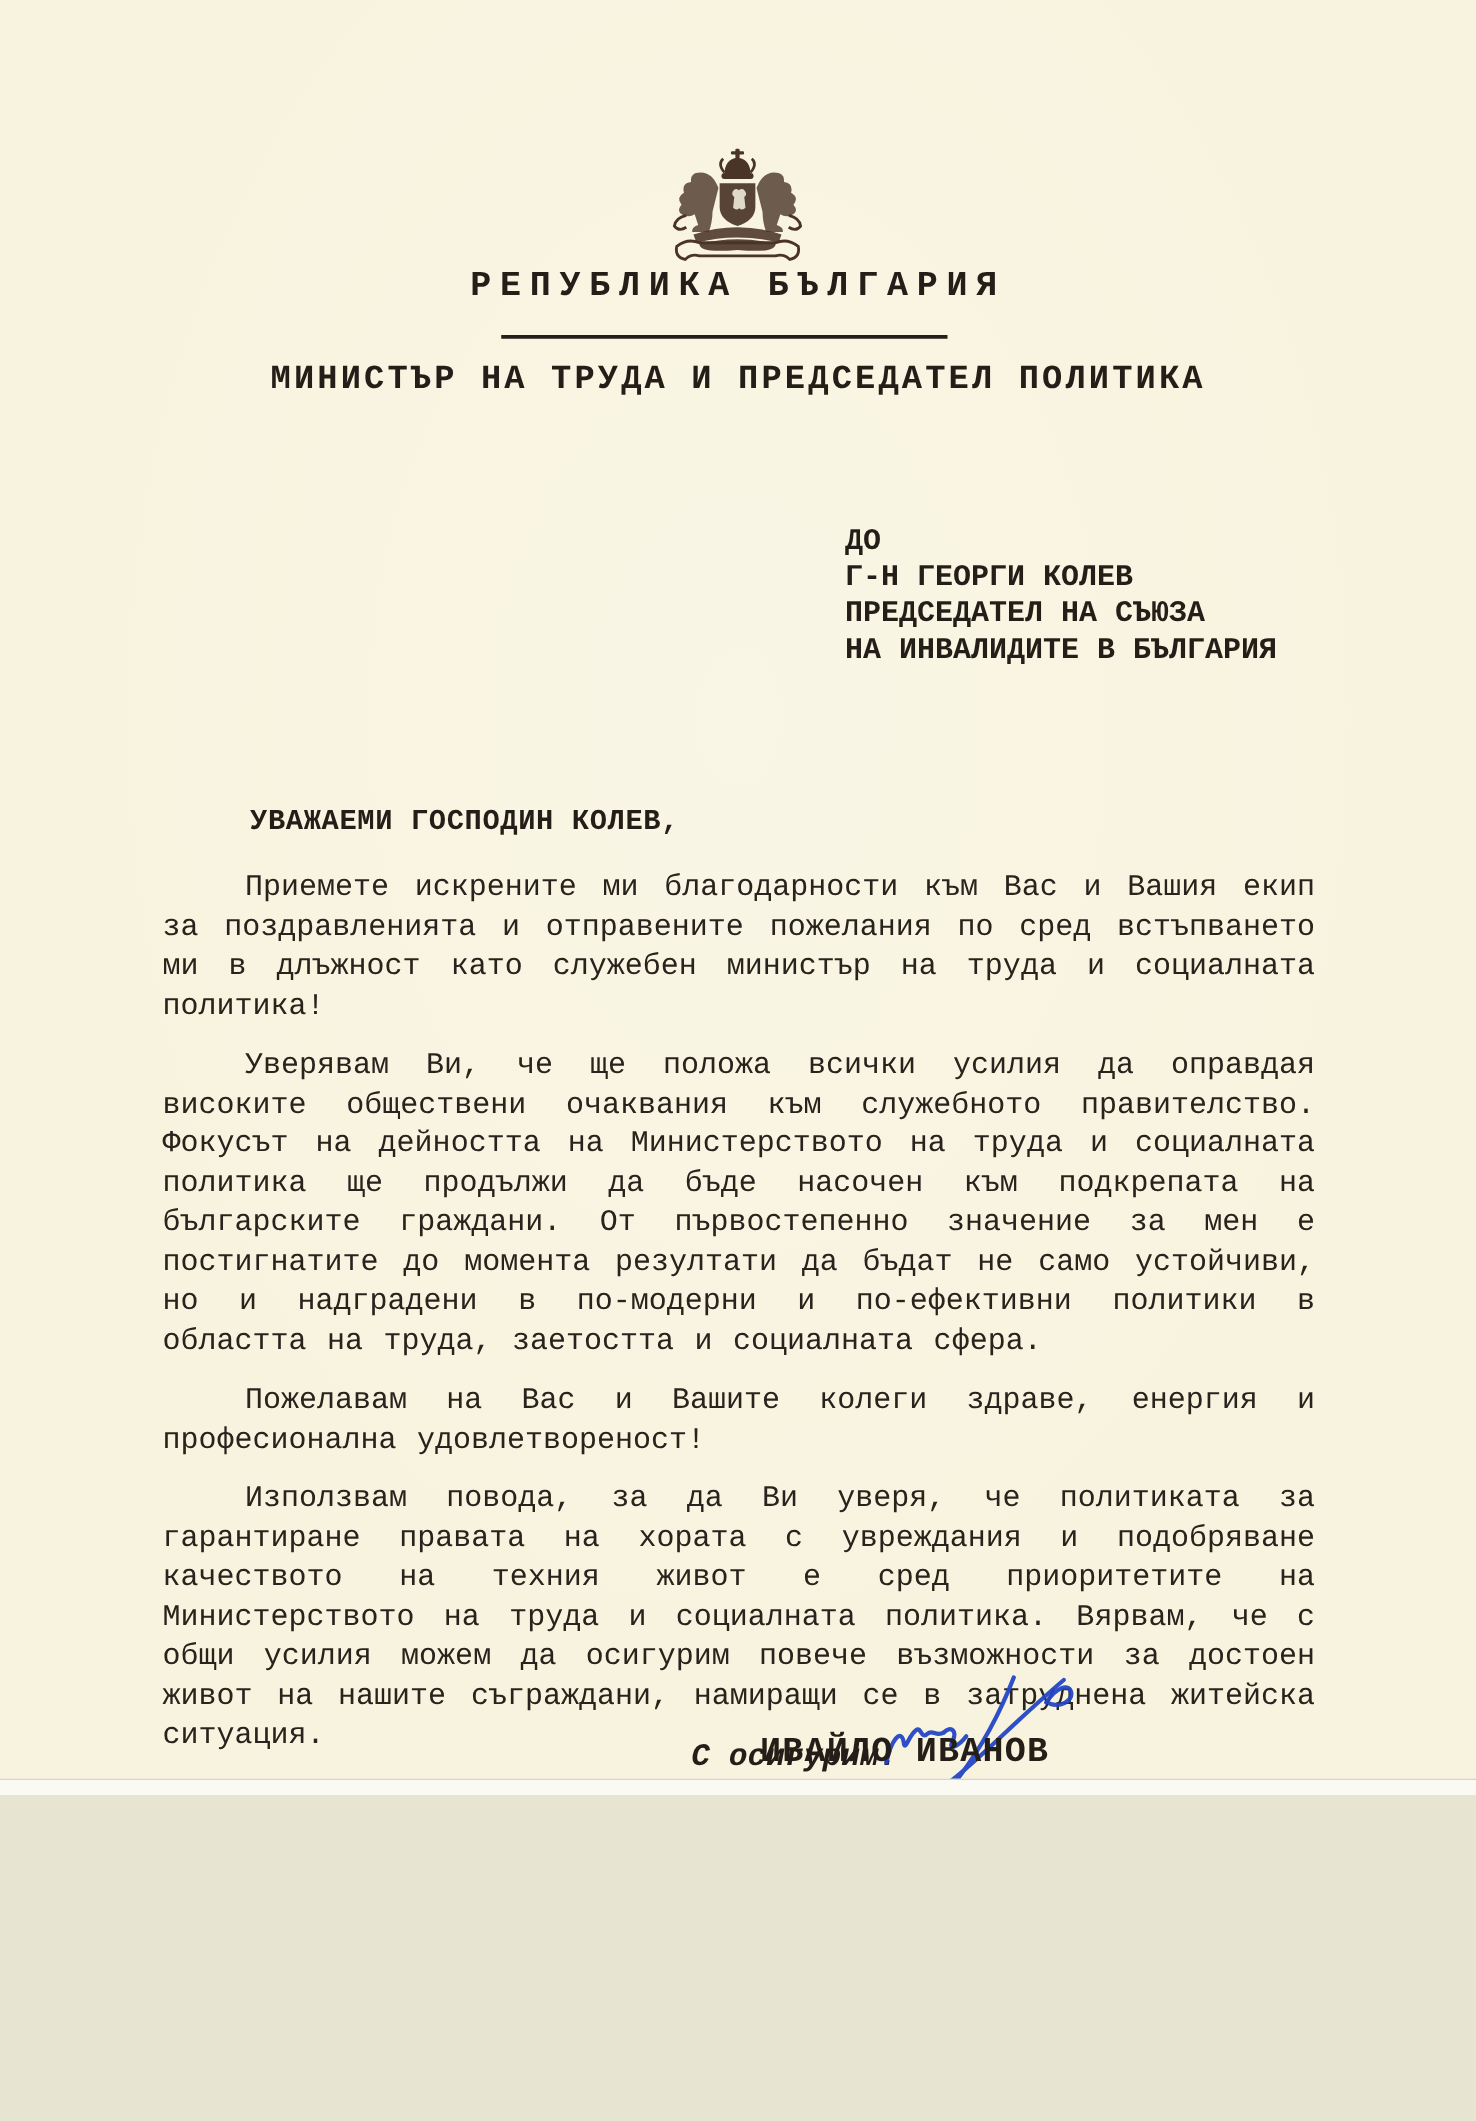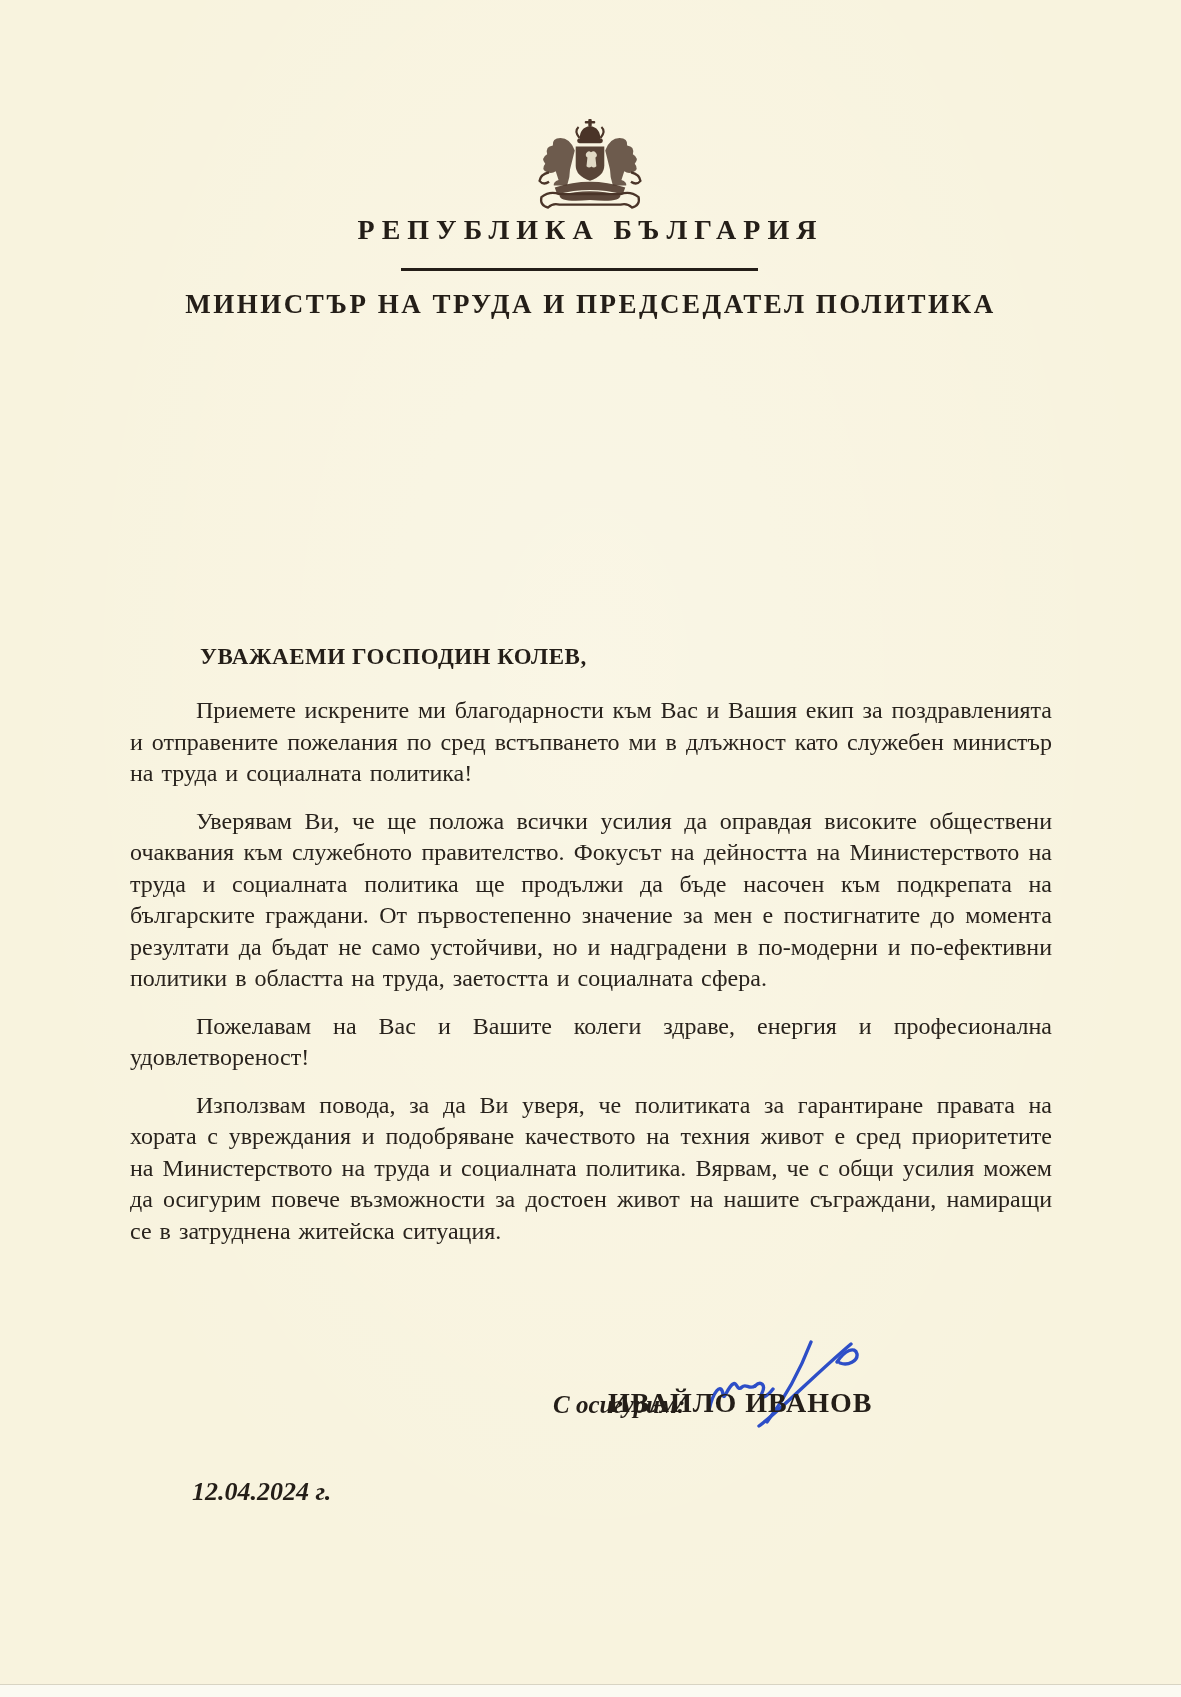--- a/index.html
+++ b/index.html
@@ -1,23 +1,23 @@
 <!DOCTYPE html>
 <html lang="bg"><head>
 <meta charset="utf-8">
 <style>
   html, body { margin: 0; padding: 0; background: #e8e4d2; }
   .page {
     position: relative;
     width: 1181px;
-    height: 1697px;
+    height: 1436px;
     margin: 0 auto;
     background: #f8f3de;
     background-image: radial-gradient(ellipse at 50% 40%, rgba(255,255,252,0.25), rgba(0,0,0,0) 70%);
-    font-family: Liberation Serif, serif;
+    font-family: Liberation Mono, monospace;
     color: #29231d;
     overflow: hidden;
   }
   .coat { position: absolute; left: 528px; top: 118px; width: 124px; height: 100px; }
   .country {
     position: absolute; top: 214px; left: 0; width: 100%;
     text-align: center; font-weight: bold; font-size: 28px;
     letter-spacing: 7px; white-space: nowrap; color: #241e18;
   }
   .divider {
@@ -98,20 +98,26 @@
 
       <path d="M14 83 q9 -7 19 -3 l64 0 q10 -4 19 3 q2 9 -7 11 q-5 -5 -12 -3 l-64 0 q-7 -2 -12 3 q-9 -2 -7 -11 Z" fill="none" stroke-width="2.4"></path>
       <path d="M33 81 Q65 73 97 81 Q97 89 65 86 Q33 89 33 81 Z" fill-opacity="0.9"></path>
     </g>
   </svg>
 
   <div class="country">РЕПУБЛИКА БЪЛГАРИЯ</div>
   <div class="divider"></div>
   <div class="office">МИНИСТЪР НА ТРУДА И ПРЕДСЕДАТЕЛ ПОЛИТИКА</div>
 
+  <div class="recipient">
+    <div>ДО</div>
+    <div>Г-Н ГЕОРГИ КОЛЕВ</div>
+    <div>ПРЕДСЕДАТЕЛ НА СЪЮЗА</div>
+    <div>НА ИНВАЛИДИТЕ В БЪЛГАРИЯ</div>
+  </div>
 
   <div class="salutation">УВАЖАЕМИ ГОСПОДИН КОЛЕВ,</div>
 
   <div class="body-text">
     <p>Приемете искрените ми благодарности към Вас и Вашия екип за поздравленията и отправените пожелания по сред встъпването ми в длъжност като служебен министър на труда и социалната политика!</p>
     <p>Уверявам Ви, че ще положа всички усилия да оправдая високите обществени очаквания към служебното правителство. Фокусът на дейността на Министерството на труда и социалната политика ще продължи да бъде насочен към подкрепата на българските граждани. От първостепенно значение за мен е постигнатите до момента резултати да бъдат не само устойчиви, но и надградени в по-модерни и по-ефективни политики в областта на труда, заетостта и социалната сфера.</p>
     <p>Пожелавам на Вас и Вашите колеги здраве, енергия и професионална удовлетвореност!</p>
     <p>Използвам повода, за да Ви уверя, че политиката за гарантиране правата на хората с увреждания и подобряване качеството на техния живот е сред приоритетите на Министерството на труда и социалната политика. Вярвам, че с общи усилия можем да осигурим повече възможности за достоен живот на нашите съграждани, намиращи се в затруднена житейска ситуация.</p>
   </div>
 

